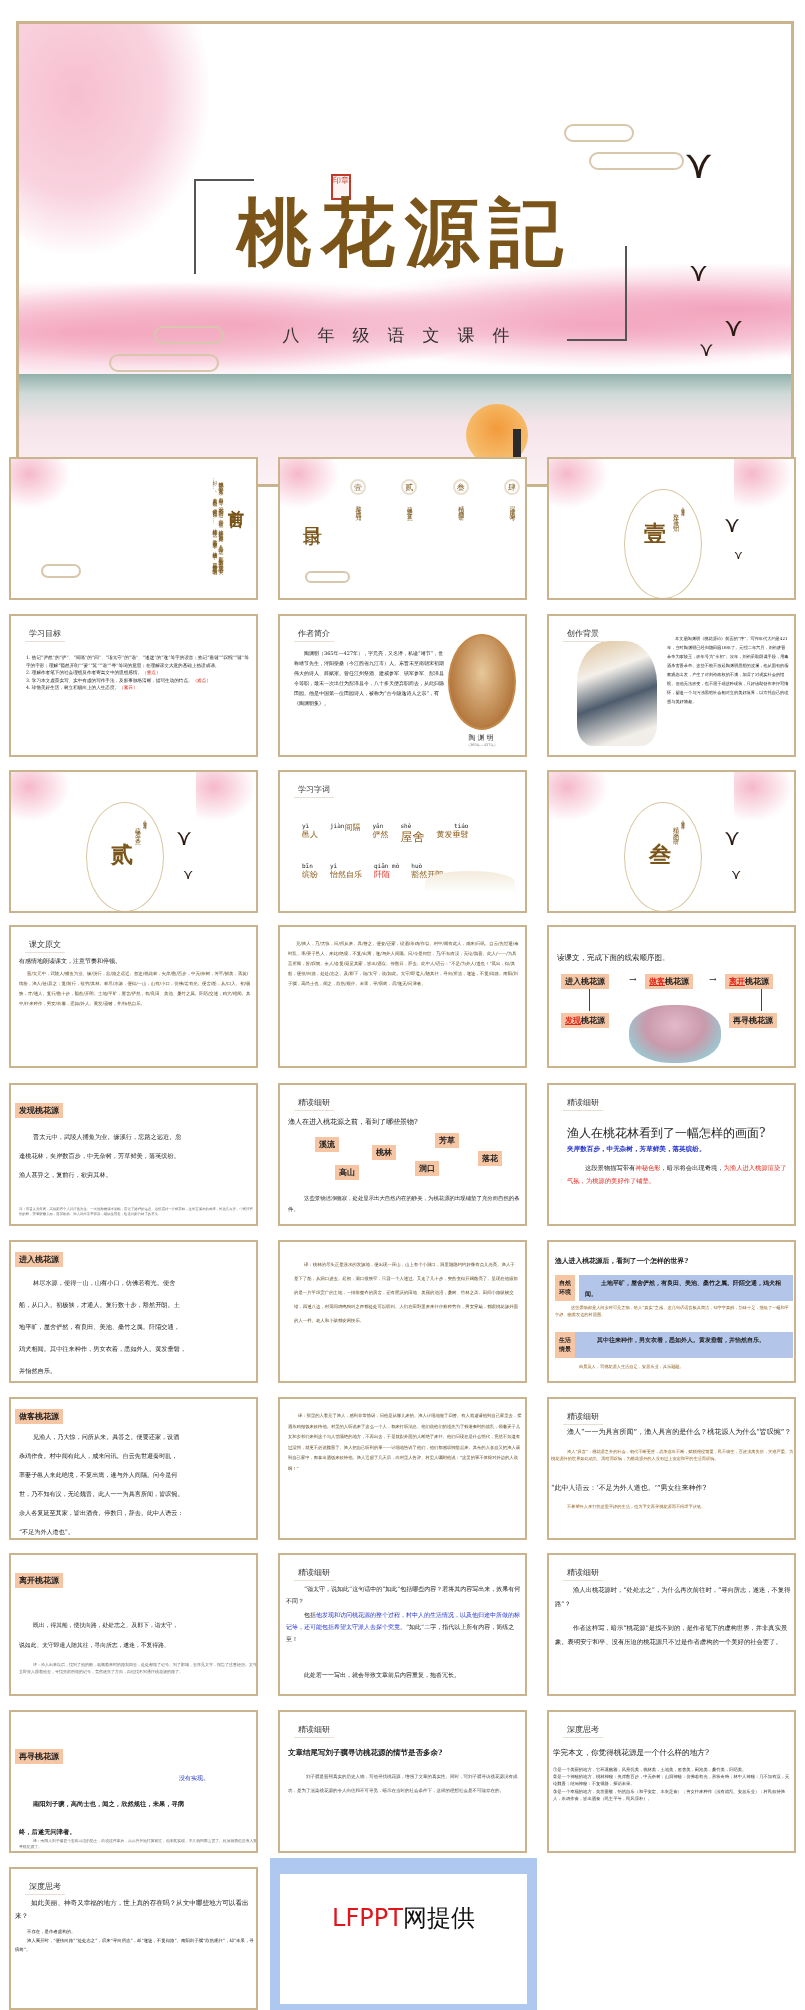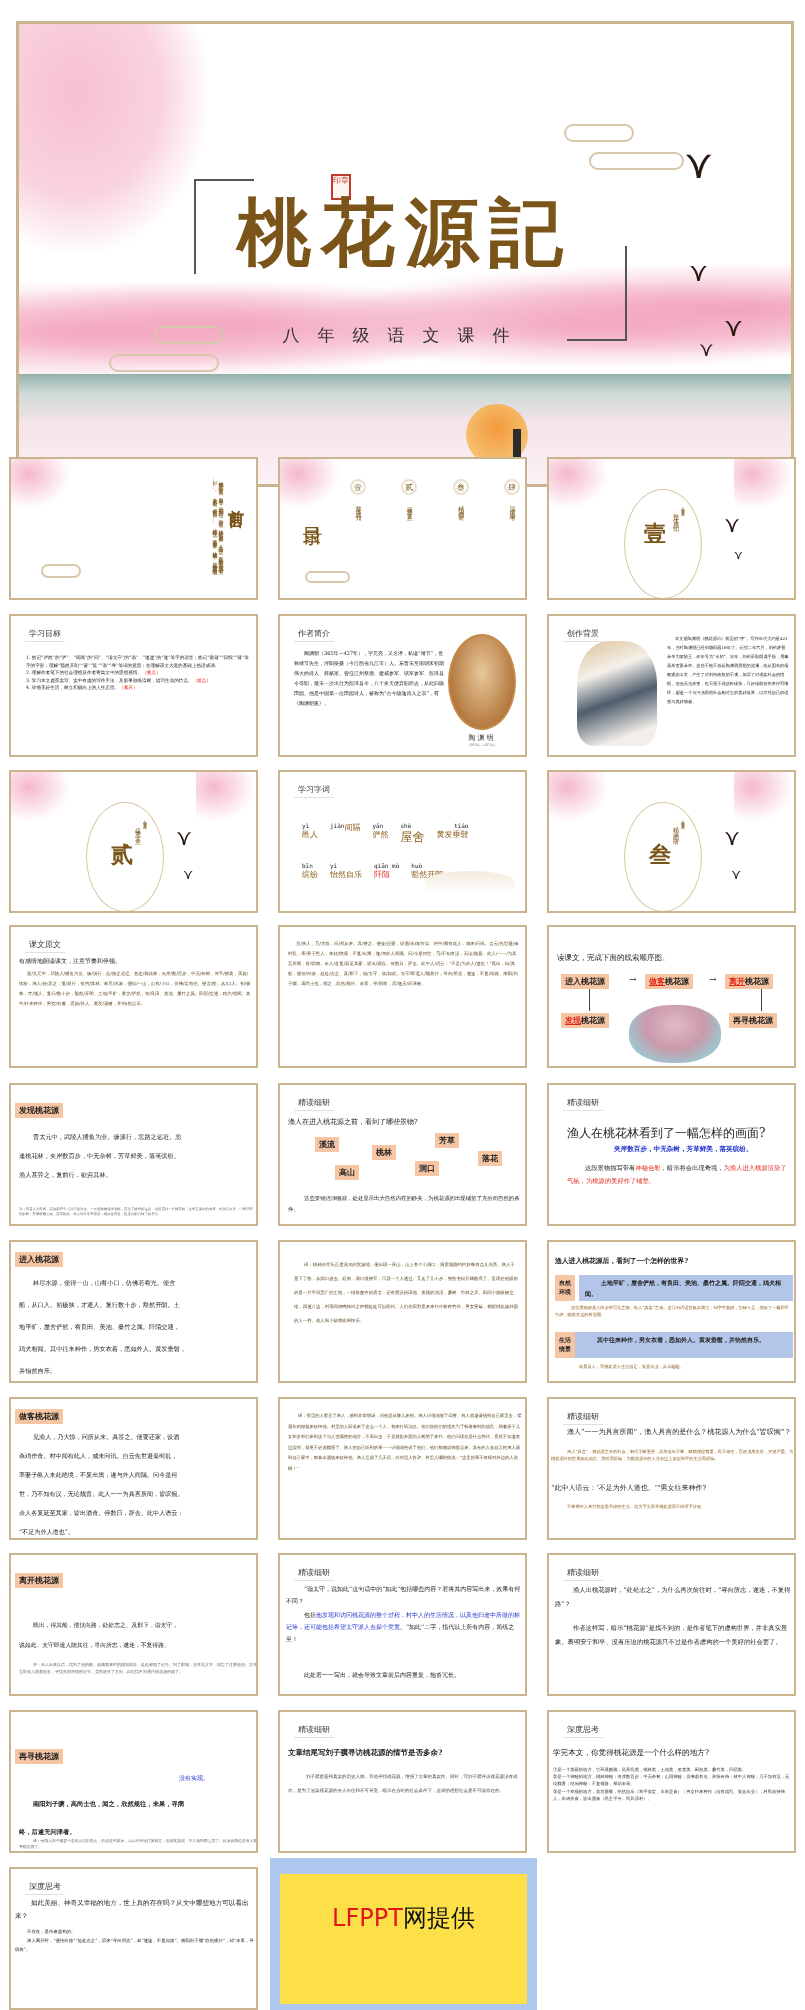--- a/index.html
+++ b/index.html
@@ -48,21 +48,21 @@
   .red { color: #e0261c; }
   .blue { color: #2233cc; }
   .brown { color: #8a5a18; }
   .orange-box { position: absolute; background: #f6c6a4; color: #222; font-weight: bold; padding: 2px 4px; font-size: 8px; }
   .oval { position: absolute; border: 1px solid #d8c7a0; border-radius: 50%; }
   .big-num { position: absolute; font-size: 22px; color: #7a5418; font-weight: bold; }
   .vert { writing-mode: vertical-rl; position: absolute; font-size: 5px; color: #7a5418; letter-spacing: 1px; }
   .pale-bar { background: #b3c5e8; }
 
   .promo { position: absolute; left: 270px; top: 1858px; width: 267px; height: 152px; background: #aec8f0; }
-  .promo-inner { position: absolute; left: 10px; top: 16px; width: 247px; height: 130px; background: #fde047;
+  .promo-inner { position: absolute; left: 10px; top: 16px; width: 247px; height: 130px; background: #ffffff;
     font-family: "DejaVu Sans", "Liberation Sans", sans-serif; text-align: center; }
   .promo-line1 { position: absolute; left: 0; width: 100%; top: 28px; font-size: 24px; color: #111; }
   .promo-line2 { position: absolute; left: 0; width: 100%; top: 66px; font-size: 24px; color: #111; }
 </style>
 </head>
 <body>
 
 <div class="slide main-slide">
   <div class="blossom-tl"></div>
   <div class="blossom-row"></div>
@@ -260,21 +260,21 @@
   <div class="orange-box" style="left:155px;top:48px;">芳草</div>
   <div class="orange-box" style="left:198px;top:66px;">落花</div>
   <div class="orange-box" style="left:55px;top:80px;">高山</div>
   <div class="orange-box" style="left:135px;top:76px;">洞口</div>
   <div class="th-text th-text-dark" style="left:8px;top:108px;width:232px;font-size:5.4px;line-height:11px;text-indent:16px;">这些景物洁净幽寂，处处显示出大自然内在的静美，为桃花源的出现铺垫了充分而自然的条件。</div>
 </div>
 
 <div class="slide thumb" style="left:547px;top:1083px;">
   <div class="th-tag">精读细研</div>
   <div style="position:absolute;left:18px;top:40px;font-size:12px;color:#222;">渔人在桃花林看到了一幅怎样的画面?</div>
-  <div class="blue" style="position:absolute;left:18px;top:60px;font-size:6.6px;font-weight:bold;margin-left:47px;">夹岸数百步，中无杂树，芳草鲜美，落英缤纷。</div>
+  <div class="blue" style="position:absolute;left:18px;top:60px;font-size:6.6px;font-weight:bold;">夹岸数百步，中无杂树，芳草鲜美，落英缤纷。</div>
   <div class="th-text th-text-dark" style="left:18px;top:76px;width:220px;font-size:6.3px;line-height:13px;text-indent:18px;">
     <span>这段景物描写带有</span><span class="red">神秘色彩</span><span>，暗示将会出现奇境，</span><span class="red">为渔人进入桃源渲染了气氛，为桃源的美好作了铺垫。</span>
   </div>
 </div>
 
 <div class="slide thumb" style="left:9px;top:1240px;">
   <div class="orange-box" style="left:4px;top:10px;">进入桃花源</div>
   <div class="th-text th-text-dark" style="left:8px;top:30px;width:238px;font-size:6.2px;line-height:22px;">
     <div style="text-indent:14px;">林尽水源，便得一山，山有小口，仿佛若有光。便舍</div>
     <div>船，从口入。初极狭，才通人。复行数十步，豁然开朗。土</div>

